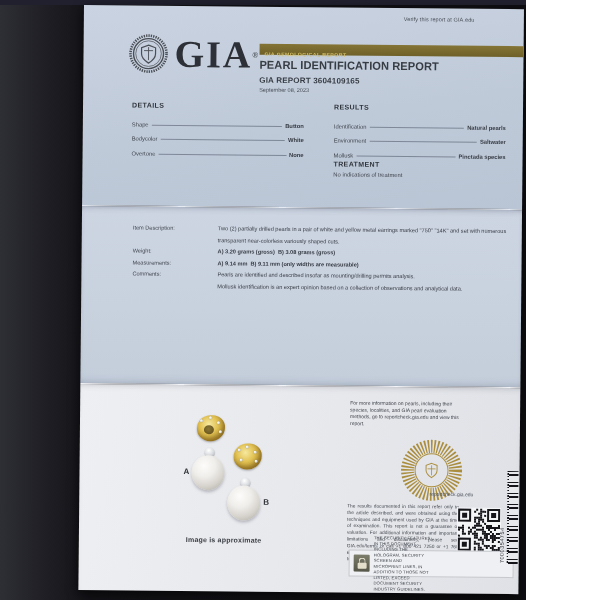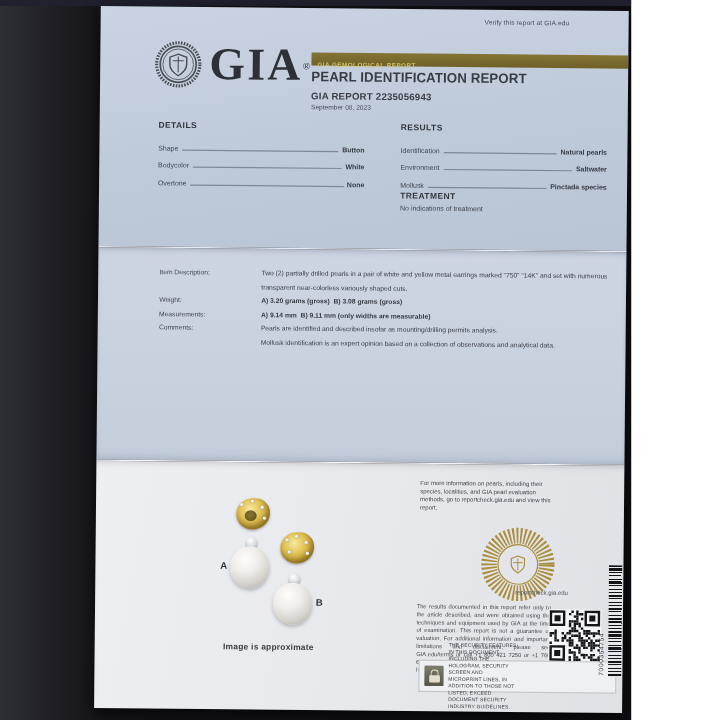--- a/index.html
+++ b/index.html
@@ -127,21 +127,21 @@
           <path d="M16.5 18 h9 M21 14.5 v13" fill="none" stroke="#4a4e55" stroke-width="0.9"></path>
         </svg>
         <span class="giatxt">GIA</span>
           <span class="regmark">®</span>
       </div>
 
       <div class="goldbar">
         <span class="goldbar-txt">GIA GEMOLOGICAL REPORT</span>
       </div>
       <h1 class="title">PEARL IDENTIFICATION REPORT</h1>
-      <div class="repno">GIA REPORT 2235056943</div>
+      <div class="repno">GIA REPORT 3604109165</div>
       <div class="repdate">September 08, 2023</div>
 
       <div class="col details">
         <h2>DETAILS</h2>
         <div class="lrow">
           <span class="lbl">Shape</span>
             <span class="leader"></span>
             <span class="val">Button</span>
         </div>
         <div class="lrow">

